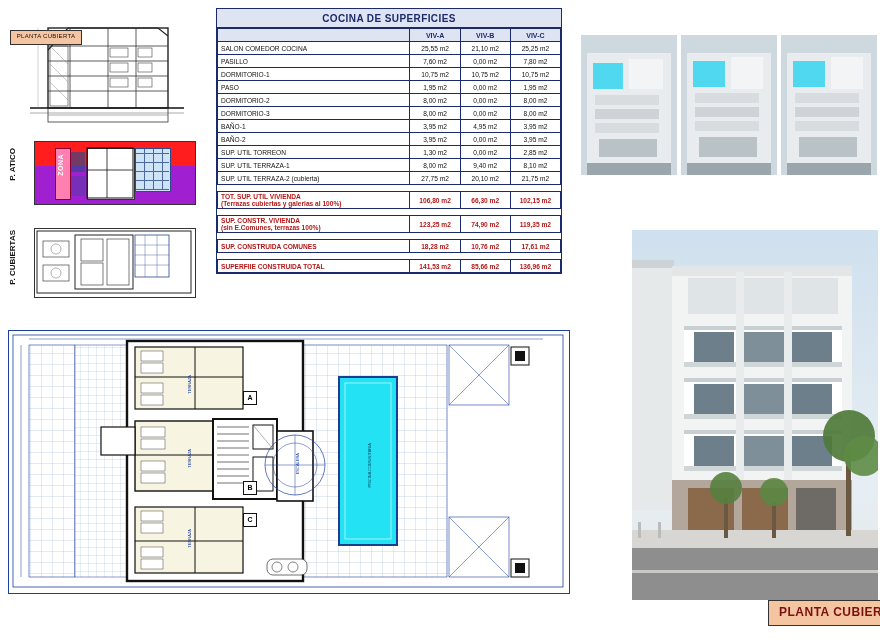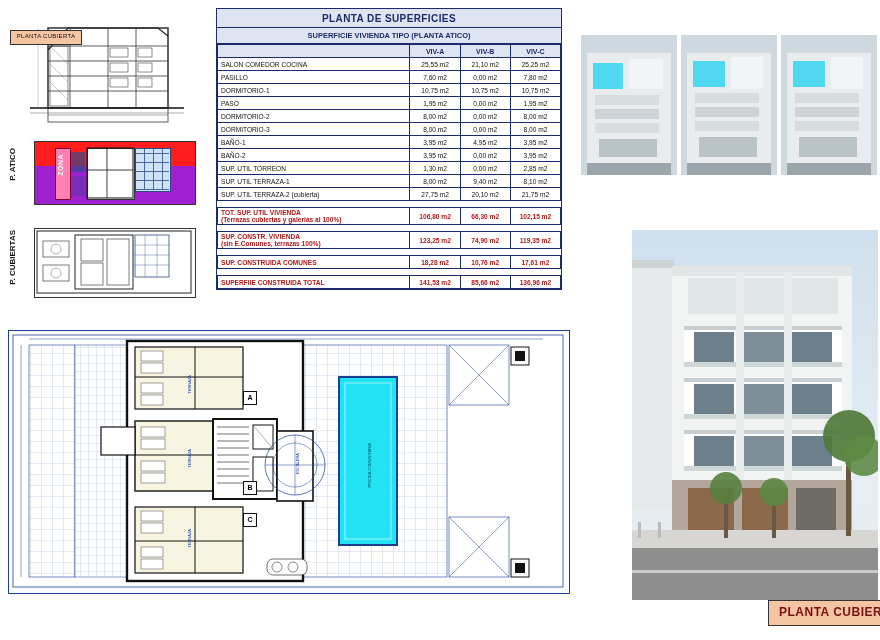--- a/index.html
+++ b/index.html
@@ -260,22 +260,21 @@
       <line x1="122" y1="6" x2="122" y2="48"></line>
     </g>
     <rect x="8" y="12" width="26" height="16" fill="none" stroke="#444" stroke-width="0.7"></rect>
     <rect x="8" y="36" width="26" height="16" fill="none" stroke="#444" stroke-width="0.7"></rect>
     <circle cx="21" cy="20" r="5" fill="none" stroke="#666" stroke-width="0.5"></circle>
     <circle cx="21" cy="44" r="5" fill="none" stroke="#666" stroke-width="0.5"></circle>
   </svg>
 </div>
 
 <div class="abs" id="table-wrap">
-  <div class="t-title">PLANTA DE SUPERFICIES</div>
-  <div class="t-sub">SUPERFICIE VIVIENDA TIPO  (PLANTA ATICO)</div>
+  <div class="t-title">COCINA DE SUPERFICIES</div>
   <table class="surf">
     <thead>
       <tr>
         <th></th>
         <th>VIV-A</th>
         <th>VIV-B</th>
         <th>VIV-C</th>
       </tr>
     </thead>
     <tbody>

